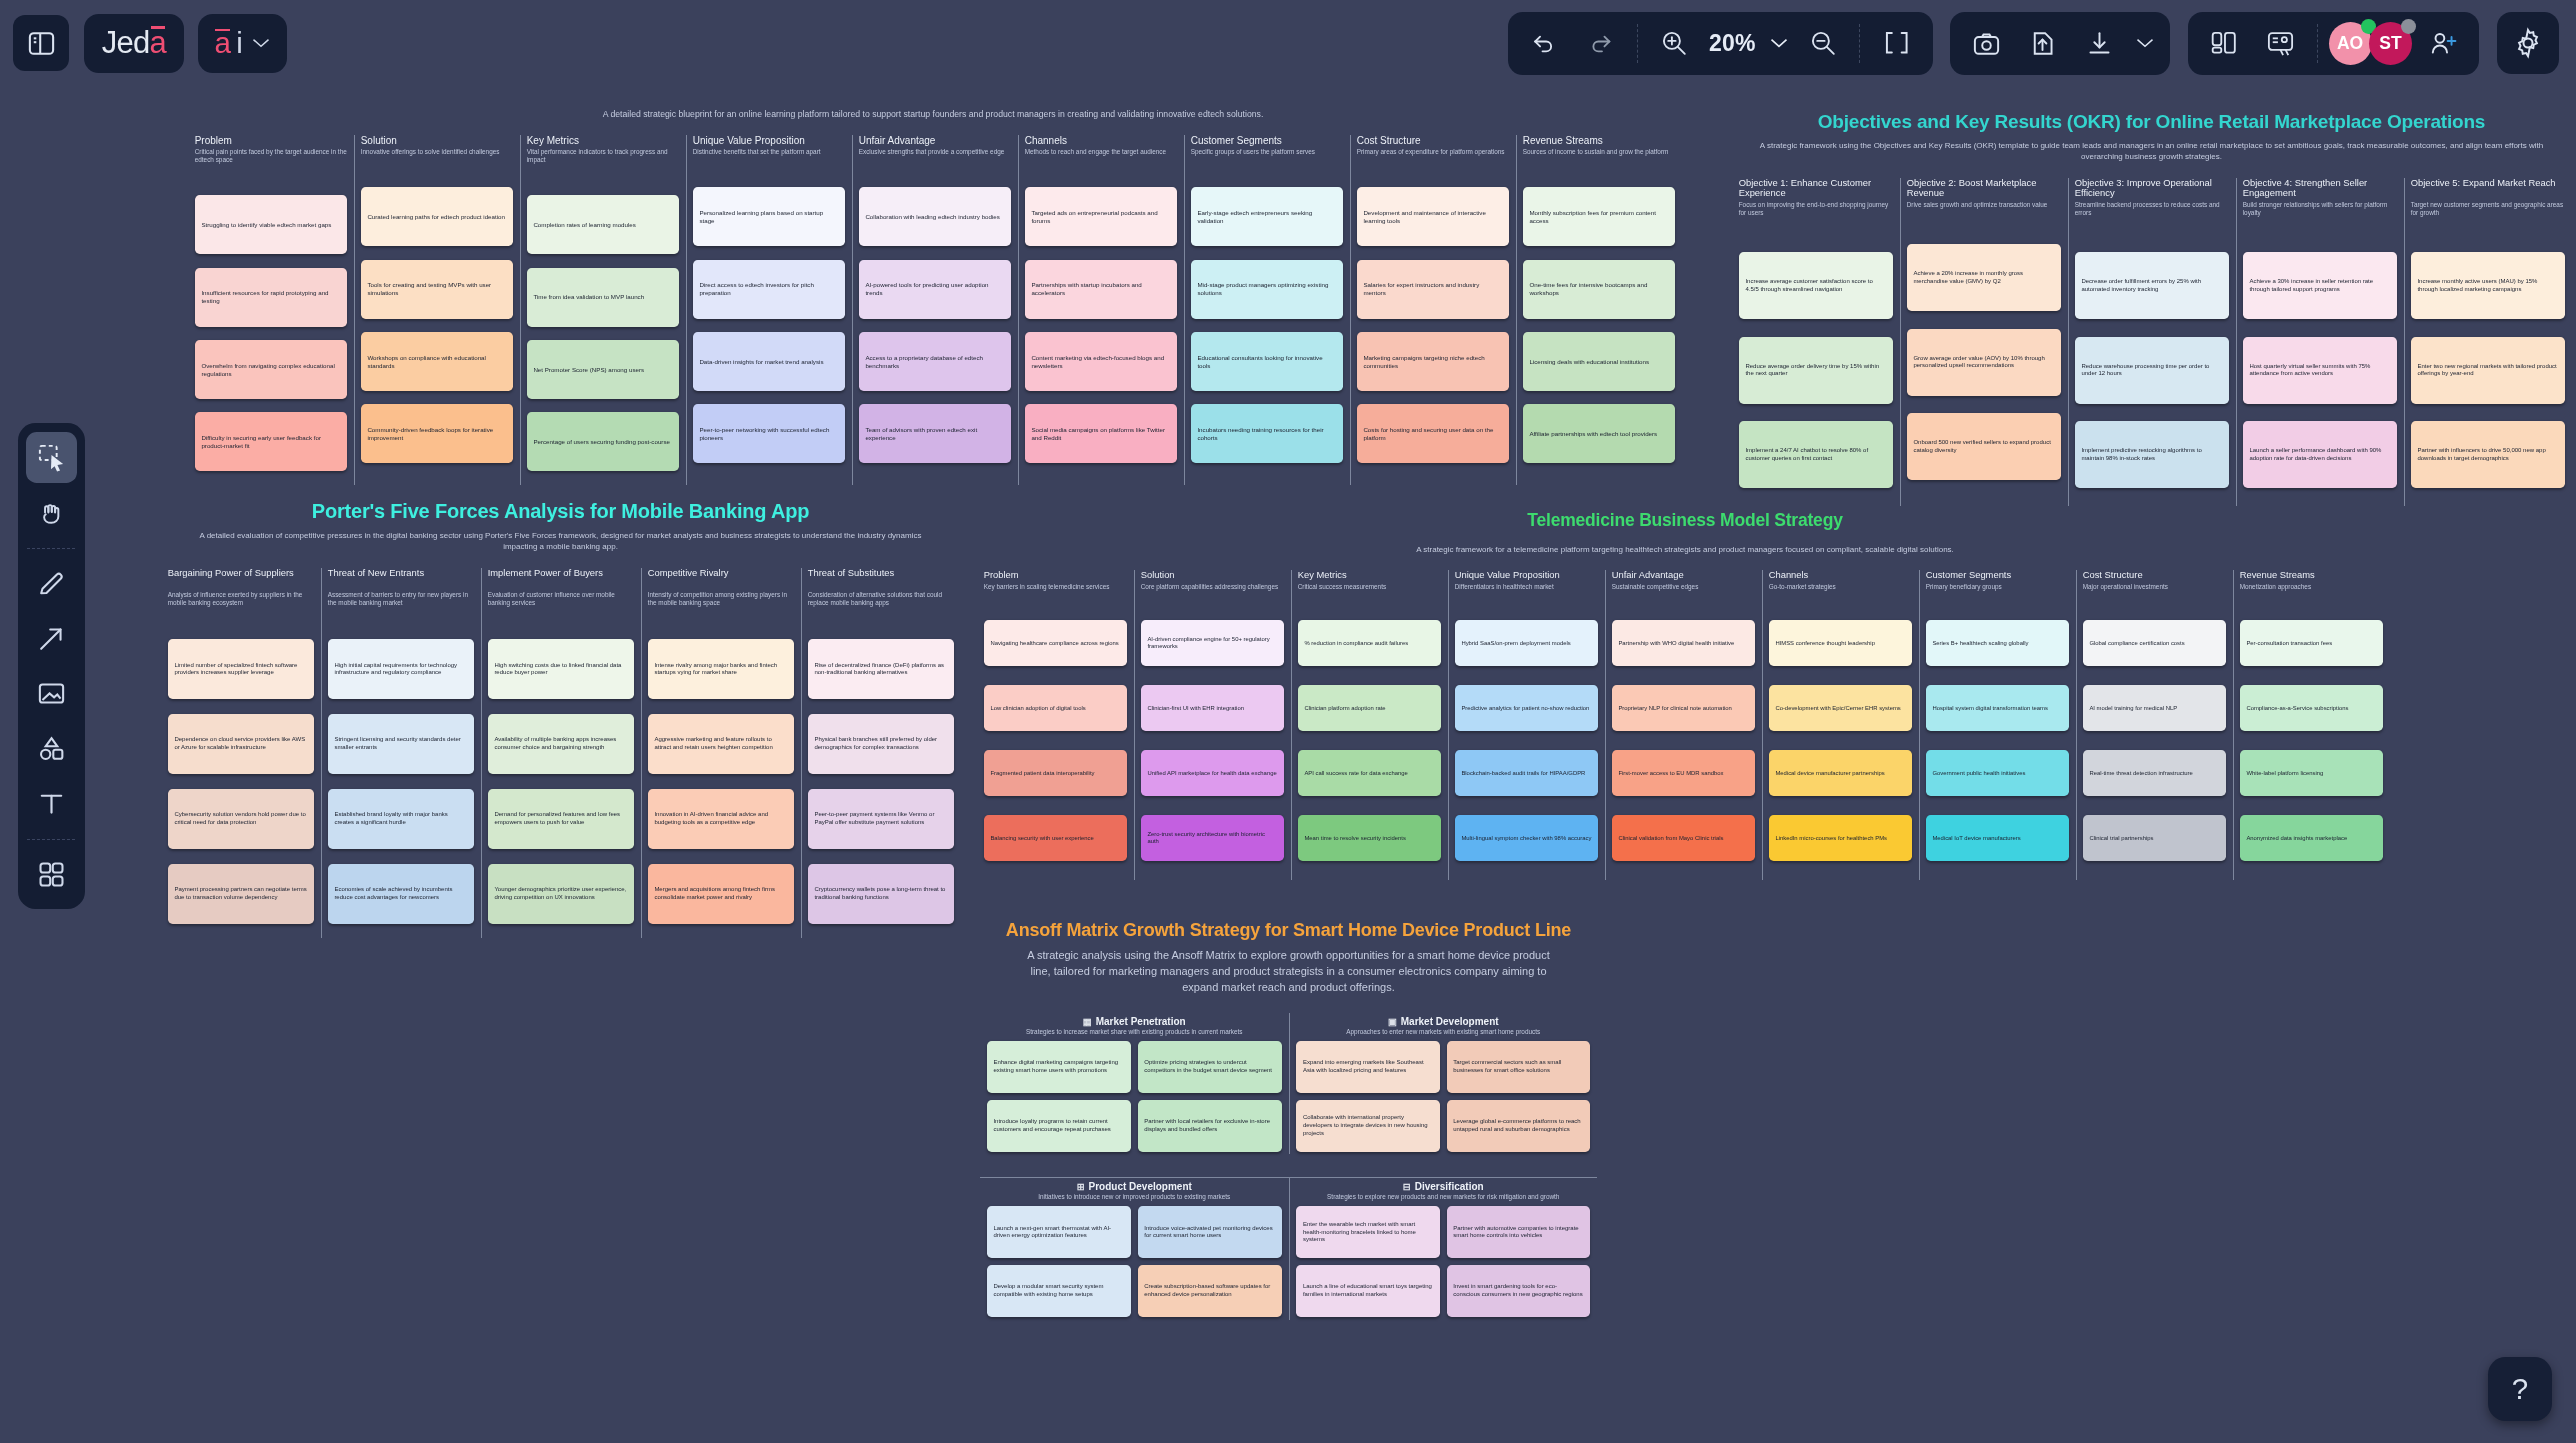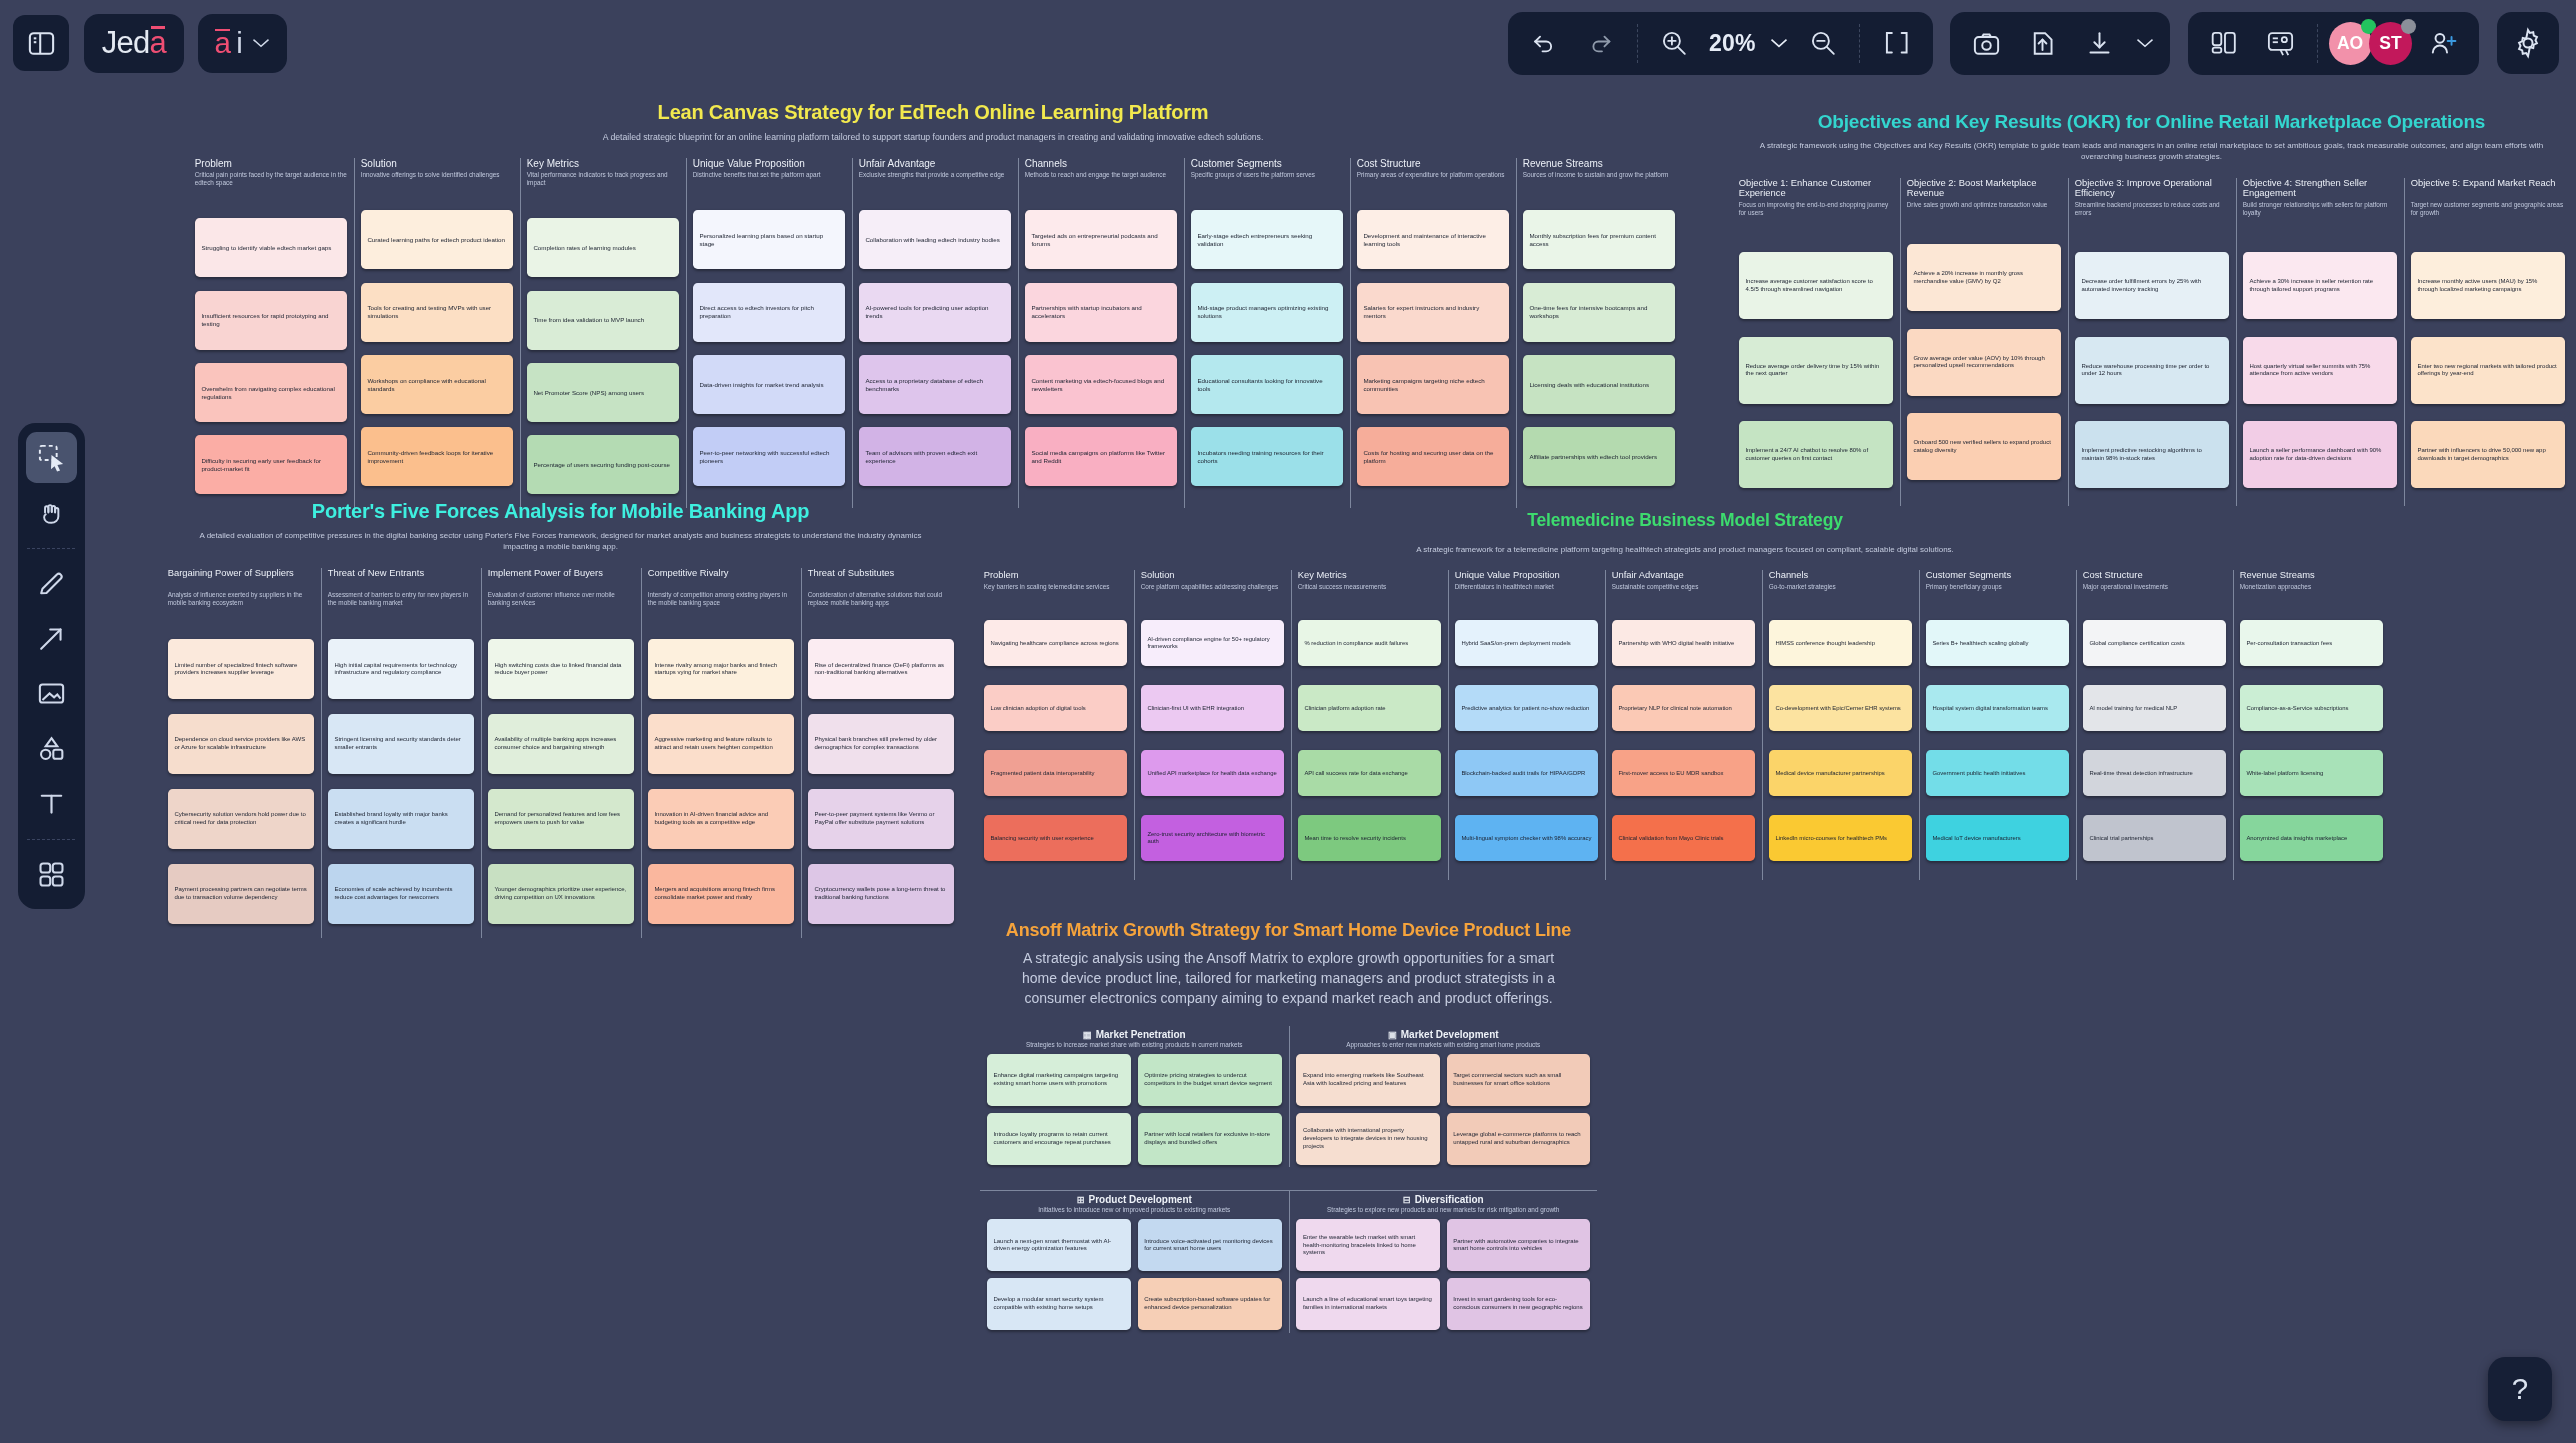--- a/index.html
+++ b/index.html
@@ -326,21 +326,20 @@
         <rect x="13" y="3.5" width="7.5" height="7" rx="2"></rect>
       <rect x="3.5" y="13.5" width="7.5" height="7" rx="2"></rect>
         <rect x="13" y="13.5" width="7.5" height="7" rx="2"></rect>
     </svg>
   </div>
 </div>
 
 <div class="canvas">
   <div id="boards-root">
       <div class="board" style="left: 188px; top: 101px; width: 1490px;">
-        <div class="board-title" style="font-size: 20px; color: rgb(242, 233, 78);">Lean Canvas Strategy for EdTech Online Learning Platform</div>
         <div class="board-sub" style="font-size: 8.7px; margin-top: 6.7px; padding: 0px 27px;">A detailed strategic blueprint for an online learning platform tailored to support startup founders and product managers in creating and validating innovative edtech solutions.</div>
         <div class="cols" style="margin-top: 14.8px;">
           <div class="col" style="width: 166px; flex: 0 0 166px;">
             <div class="col-h" style="font-size: 10px;">Problem</div>
             <div class="col-d" style="font-size: 6.4px;">Critical pain points faced by the target audience in the edtech space</div>
             <div class="cards" style="margin-top: 31px;">
               <div class="card" style="background: rgb(251, 231, 232); font-size: 6.2px; min-height: 59px; margin-bottom: 13.4px; padding: 5.4px 6.7px;">
                 <span>Struggling to identify viable edtech market gaps</span>
               </div>
               <div class="card" style="background: rgb(249, 212, 210); font-size: 6.2px; min-height: 59px; margin-bottom: 13.4px; padding: 5.4px 6.7px;">
@@ -842,21 +841,21 @@
                 <span>Anonymized data insights marketplace</span>
               </div>
             </div>
           </div>
         </div>
       </div>
     </div>
   <div id="ansoff-root">
       <div class="board" style="left: 980px; top: 920px; width: 617px;">
         <div class="board-title" style="font-size: 18px; color: rgb(245, 163, 60);">Ansoff Matrix Growth Strategy for Smart Home Device Product Line</div>
-        <div class="board-sub" style="font-size: 14px; margin-top: 6.7px; padding: 0px 40px;">A strategic analysis using the Ansoff Matrix to explore growth opportunities for a smart home device product line, tailored for marketing managers and product strategists in a consumer electronics company aiming to expand market reach and product offerings.</div>
+        <div class="board-sub" style="font-size: 11px; margin-top: 6.7px; padding: 0px 40px;">A strategic analysis using the Ansoff Matrix to explore growth opportunities for a smart home device product line, tailored for marketing managers and product strategists in a consumer electronics company aiming to expand market reach and product offerings.</div>
         <div class="ansoff-grid" style="margin-top: 17.5px; gap: 23px 0px;">
           <div class="quad">
             <div class="quad-h" style="font-size: 10px;">
               <span style="font-size: 9.4px; opacity: 0.9;">▦</span>
               <span>Market Penetration</span>
             </div>
             <div class="quad-d" style="font-size: 6.4px;">Strategies to increase market share with existing products in current markets</div>
             <div class="quad-cards">
               <div class="card" style="background: rgb(214, 238, 217); font-size: 6px; min-height: 52px; padding: 5.4px 6.7px;">
                 <span>Enhance digital marketing campaigns targeting existing smart home users with promotions</span>

